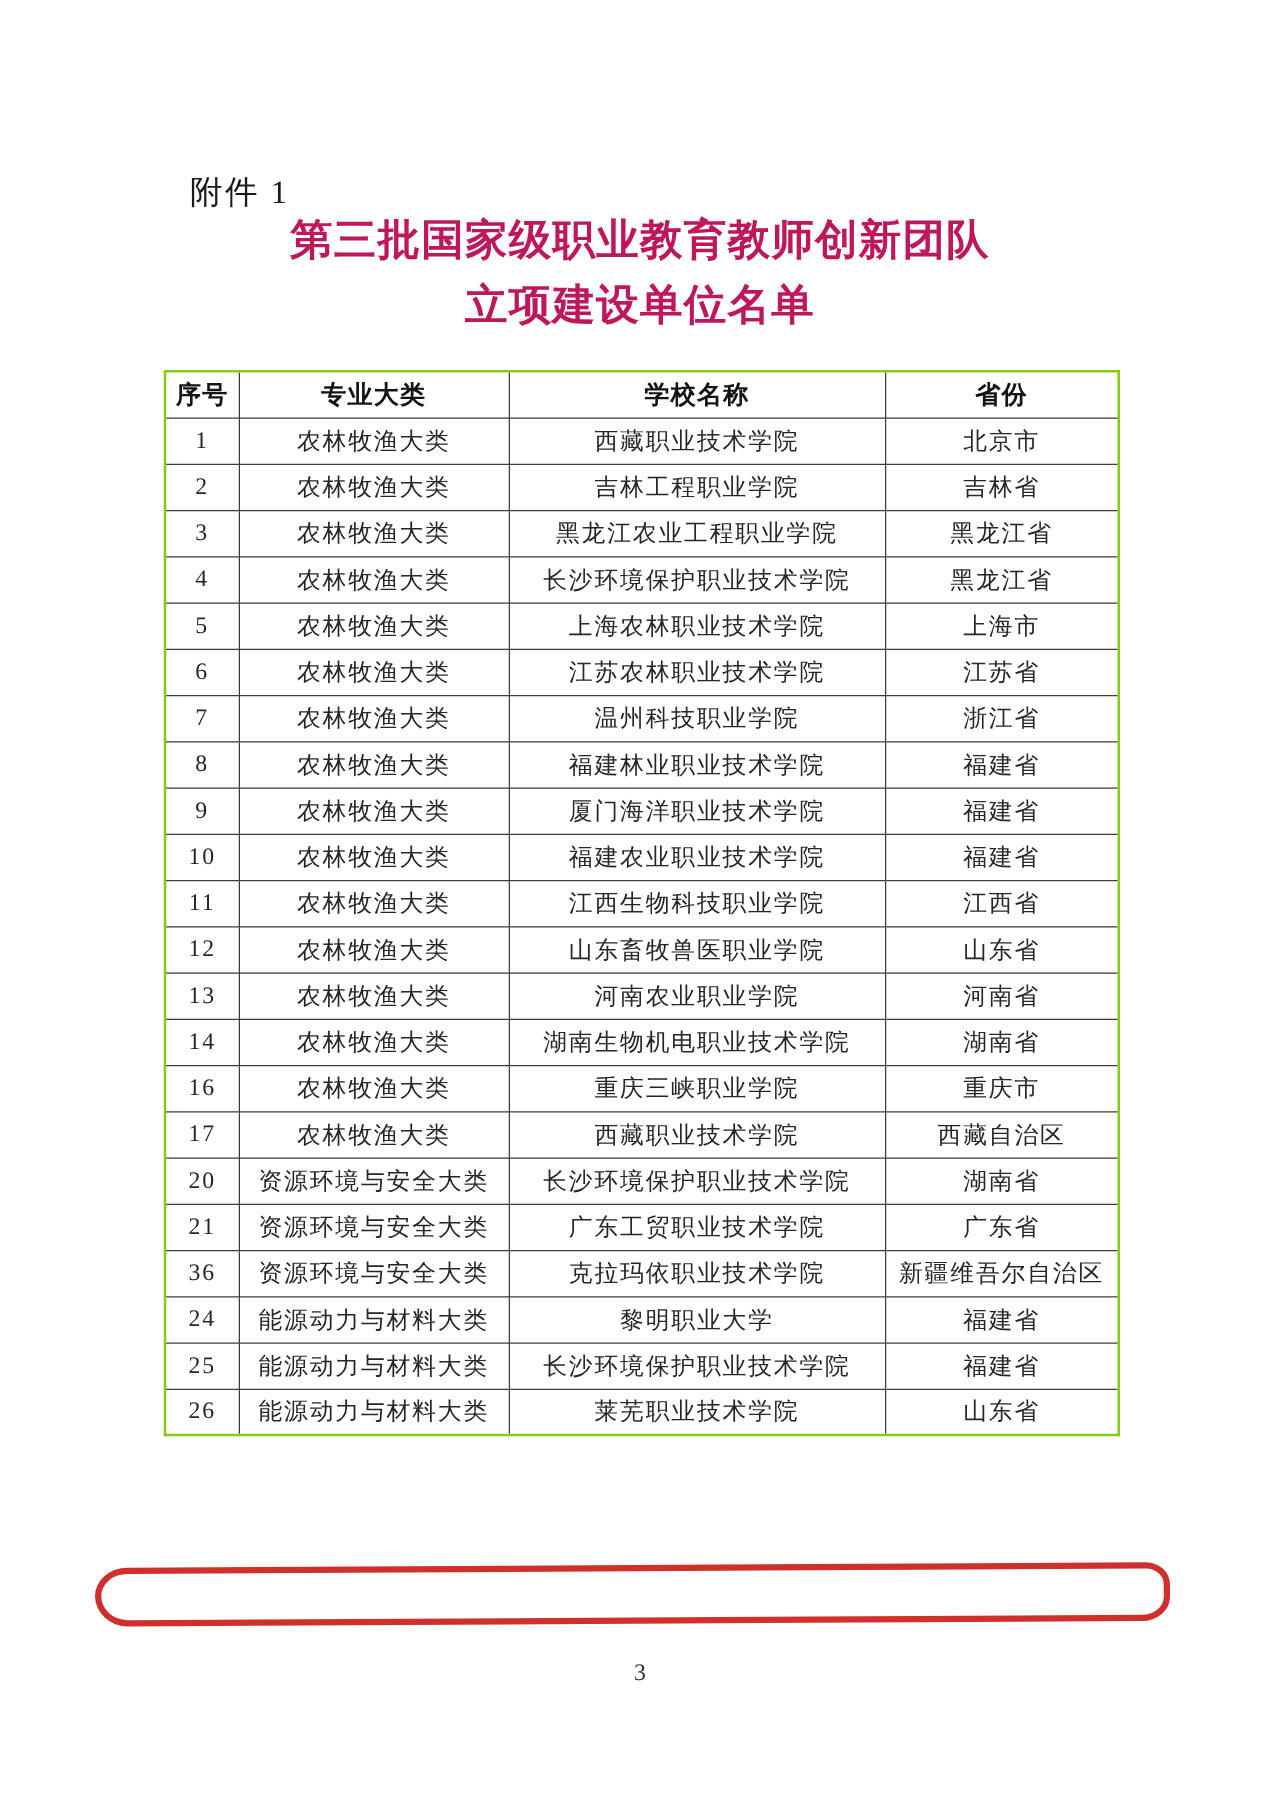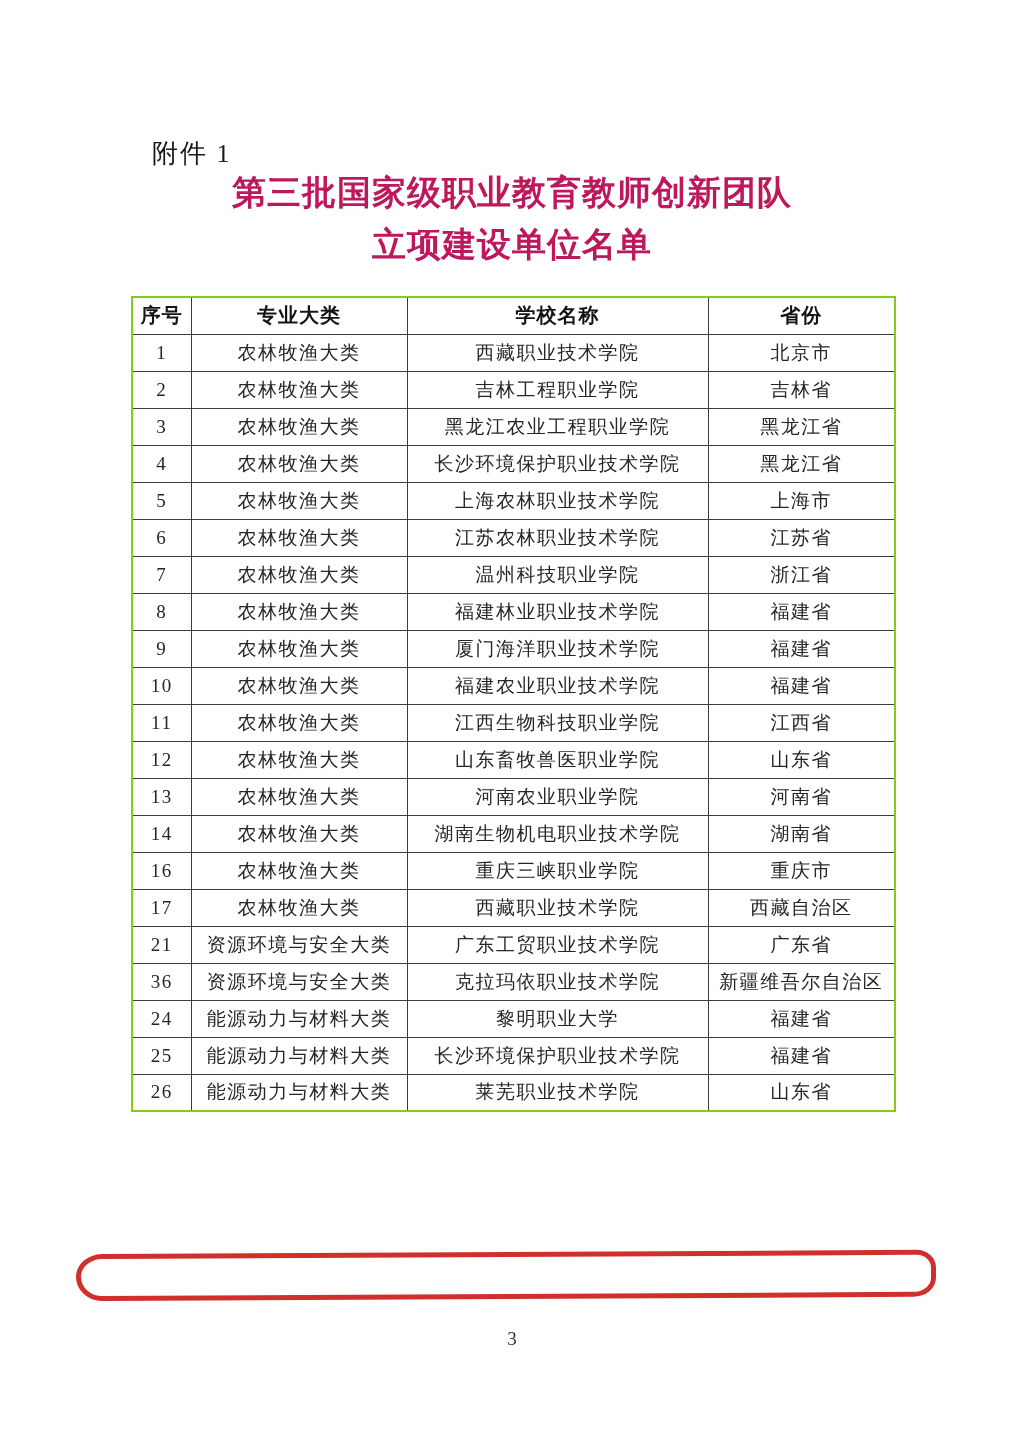--- a/index.html
+++ b/index.html
@@ -208,20 +208,26 @@
           <td>重庆三峡职业学院</td>
           <td>重庆市</td>
         </tr>
         <tr>
           <td>17</td>
           <td>农林牧渔大类</td>
           <td>西藏职业技术学院</td>
           <td>西藏自治区</td>
         </tr>
         <tr>
+          <td>20</td>
+          <td>资源环境与安全大类</td>
+          <td>长沙环境保护职业技术学院</td>
+          <td>湖南省</td>
+        </tr>
+        <tr>
           <td>21</td>
           <td>资源环境与安全大类</td>
           <td>广东工贸职业技术学院</td>
           <td>广东省</td>
         </tr>
         <tr>
           <td>36</td>
           <td>资源环境与安全大类</td>
           <td>克拉玛依职业技术学院</td>
           <td>新疆维吾尔自治区</td>

